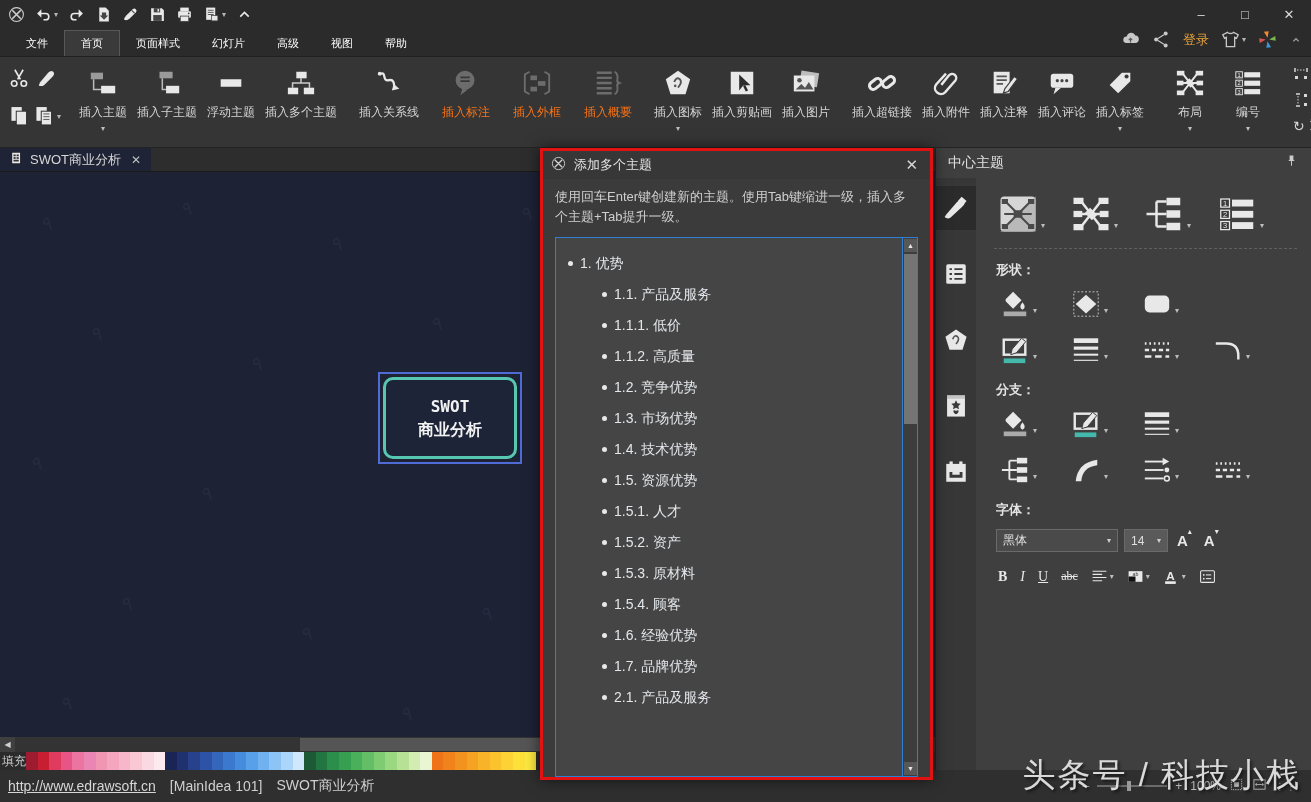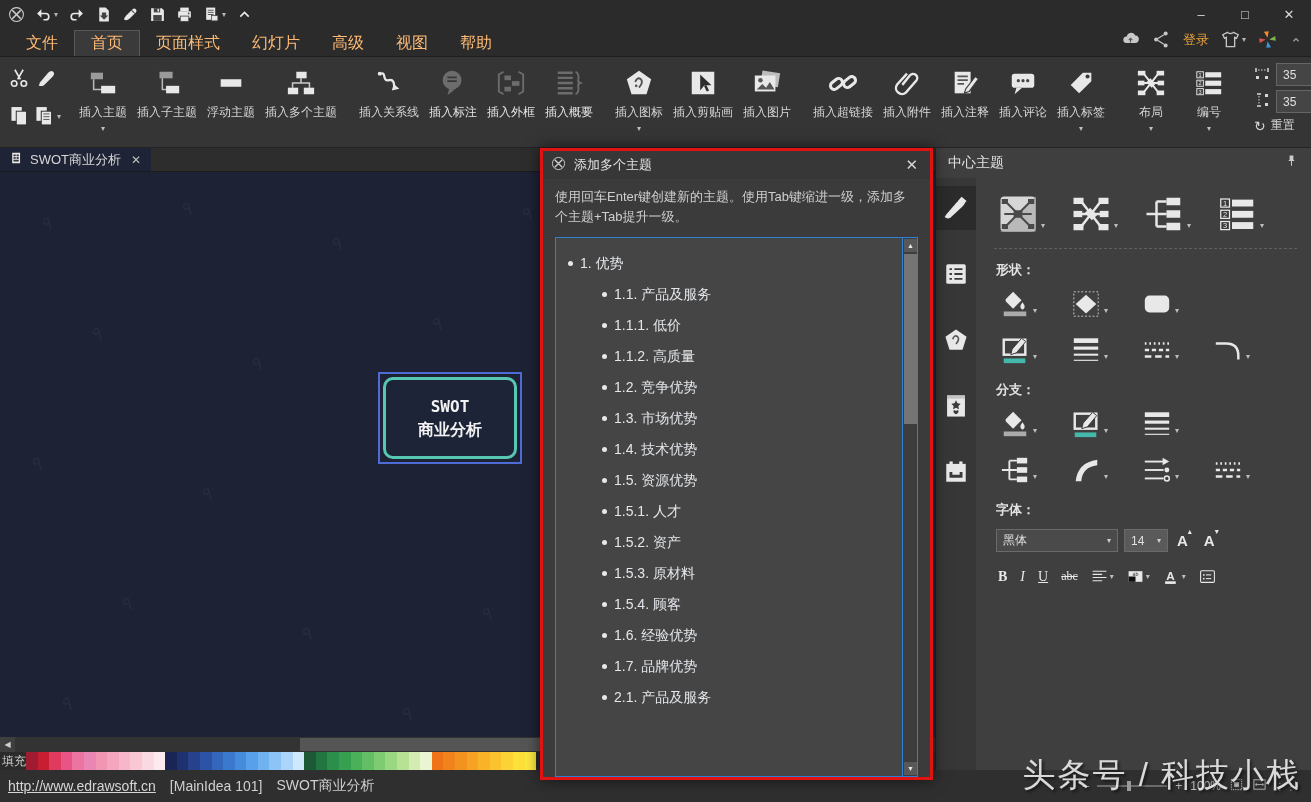--- a/index.html
+++ b/index.html
@@ -17,39 +17,39 @@
   .tb-title { position:absolute; left:0; right:0; text-align:center; font-size:13px; color:#cfcfcf; }
   .winctl { position:absolute; right:0; top:0; height:28px; display:flex; }
   .winbtn { width:44px; height:28px; display:flex; align-items:center; justify-content:center;
     color:#d8d8d8; font-size:13px; }
 
   
   .menubar { position:absolute; left:0; top:28px; width:100%; height:29px;
     display:flex; align-items:flex-end; background:#2b2b2b; border-bottom:1px solid #202020; }
   .menu-items { display:flex; height:26px; margin-left:10px; }
   .mitem { padding:0 16px; height:26px; display:flex; align-items:center;
-    color:#fdba74; font-size:16px; }
+    color:#ffffff; font-size:11px; }
   .mitem.active { background:#3a3a3a; border:1px solid #585858; border-bottom:none; }
   .menubar-right { position:absolute; right:8px; top:30px; display:flex; align-items:center; gap:12px; }
   .mr-ic { display:flex; align-items:center; color:#c8c8c8; }
 
   
   .ribbon { position:absolute; left:0; top:57px; width:100%; height:91px;
     background:#353535; display:flex; border-bottom:1px solid #242424; }
   .rdiv { width:1px; background:#272727; margin:5px 2px; }
   .rgroup { display:flex; align-items:flex-start; padding:5px 4px; }
   .clipgrid { display:grid; grid-template-columns:26px 30px; grid-template-rows:38px 38px;
     align-items:center; justify-items:center; padding:2px 4px 0 6px; }
   .clipbtn { display:flex; align-items:center; color:#e0e0e0; }
   .rbtn { display:flex; flex-direction:column; align-items:center; padding:2px 5px;
     color:#d6d6d6; font-size:12px; min-width:58px; }
   .rbtn .ric { height:38px; display:flex; align-items:center; }
   .rbtn .rlabel { white-space:nowrap; margin-top:2px; }
   .rbtn .rdropdown { font-size:8px; color:#bdbdbd; margin-top:3px; height:8px; }
-  .rbtn.disabled { color:#e5e5e5; }
+  .rbtn.disabled { color:#f97316;margin-left:13px; }
   .rbtn.disabled svg { opacity:.55; }
   .spacing-group { display:flex; flex-direction:column; gap:4px; padding:6px 8px; }
   .sprow { display:flex; align-items:center; gap:6px; }
   .spinbox { display:flex; width:52px; height:23px; background:#454545; border:1px solid #666; }
   .spinval { flex:1; display:flex; align-items:center; padding-left:6px; color:#e0e0e0; font-size:12px; }
   .resetrow { display:flex; align-items:center; gap:5px; color:#d6d6d6; font-size:12px; }
 
   
   .workarea { position:absolute; left:0; top:148px; width:935px; height:622px; }
   .tabbar { height:24px; background:#2d2d2d; display:flex; border-bottom:1px solid #1a1a1a; }
@@ -1127,21 +1127,21 @@
     <div class="dlg-title">
       <span id="dlgIcon"><span style="display: inline-flex;">
             <svg width="15" height="15" viewBox="0 0 32 32">
               <circle cx="16" cy="16" r="13" fill="#2f2f2f" stroke="#cfcfcf" stroke-width="2"></circle>
               <path d="M16 16 L8 8 M16 16 L24 8 M16 16 L8 24 M16 16 L24 24" stroke="#cfcfcf" stroke-width="3"></path>
             </svg>
           </span></span>
       <span>添加多个主题</span>
       <span class="dlg-x">✕</span>
     </div>
-    <div class="dlg-instr">使用回车Enter键创建新的主题。使用Tab键缩进一级，添加多个主题+Tab提升一级。</div>
+    <div class="dlg-instr">使用回车Enter键创建新的主题。使用Tab键缩进一级，插入多个主题+Tab提升一级。</div>
     <div class="dlg-list">
       <div class="dlg-items" id="dlgItems">
           <div class="ditem lv0">
             <span class="bullet"></span>
             <span>1. 优势</span>
           </div>
           <div class="ditem lv1">
             <span class="bullet"></span>
             <span>1.1. 产品及服务</span>
           </div>

